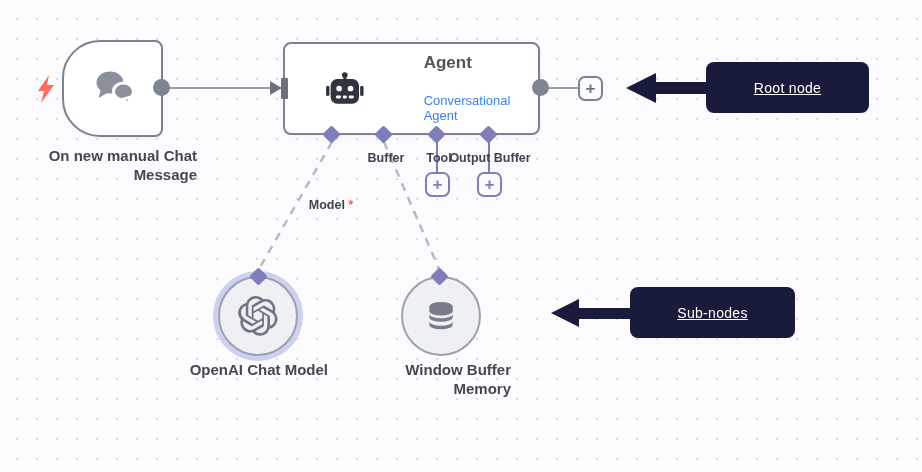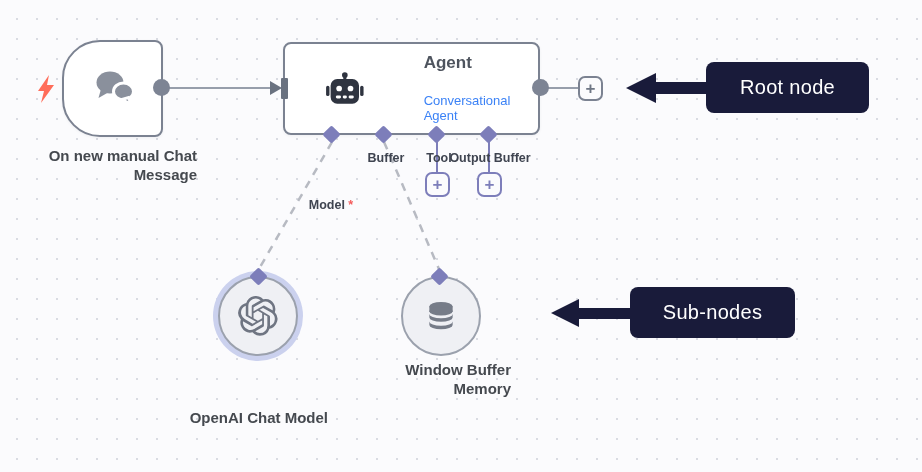--- a/index.html
+++ b/index.html
@@ -22,21 +22,21 @@
   .agent-text{margin-left:14px;line-height:1.15;}
   .agent-title{font-size:17px;font-weight:700;color:#4e545e;}
   .agent-subtitle{font-size:13px;color:#3b82f6;margin-top:21px;}
 
   .bolt{position:absolute;left:37px;top:75px;z-index:2;}
   .chat-icon{position:absolute;left:26px;top:27px;}
 
   .node-label{position:absolute;z-index:3;text-align:right;
               font-size:15px;font-weight:700;color:#45494f;line-height:1.25;}
   .trigger-label{left:27px;top:147px;width:170px;}
-  .openai-label{left:188px;top:361px;width:140px;margin-top:48px;}
+  .openai-label{left:188px;top:361px;width:140px;}
   .wbm-label{left:371px;top:361px;width:140px;}
 
   
   .out-dot{position:absolute;width:17px;height:17px;border-radius:50%;
            background:#7d8494;z-index:3;}
   .in-rect{position:absolute;left:281px;top:78px;width:7px;height:21px;
            background:#6a7280;border-radius:1px;z-index:3;}
   .diamond{position:absolute;width:13px;height:13px;background:#7d7eba;
            border-radius:2px;transform:rotate(45deg);z-index:4;}
 
@@ -52,21 +52,21 @@
 
   
   .sub-circle{position:absolute;width:80px;height:80px;border-radius:50%;
               background:#eff0f4;border:2px solid #9ba1ad;z-index:2;
               display:flex;align-items:center;justify-content:center;}
   .sub-selected{box-shadow:0 0 0 5px #cbd1ee;}
 
   
   .anno-box{position:absolute;background:#191b3a;border-radius:8px;z-index:5;
             display:flex;align-items:center;justify-content:center;
-            color:#fff;font-size:20px;letter-spacing:.3px;}
+            color:#fff;font-size:14px;letter-spacing:.3px;text-decoration:underline;}
   .anno-shaft{position:absolute;background:#191b3a;z-index:5;}
   .anno-head{position:absolute;width:0;height:0;z-index:5;
              border-top:15px solid transparent;border-bottom:15px solid transparent;
              border-right:30px solid #191b3a;}
 </style>
 </head>
 <body>
 
 <div class="stage">
 

